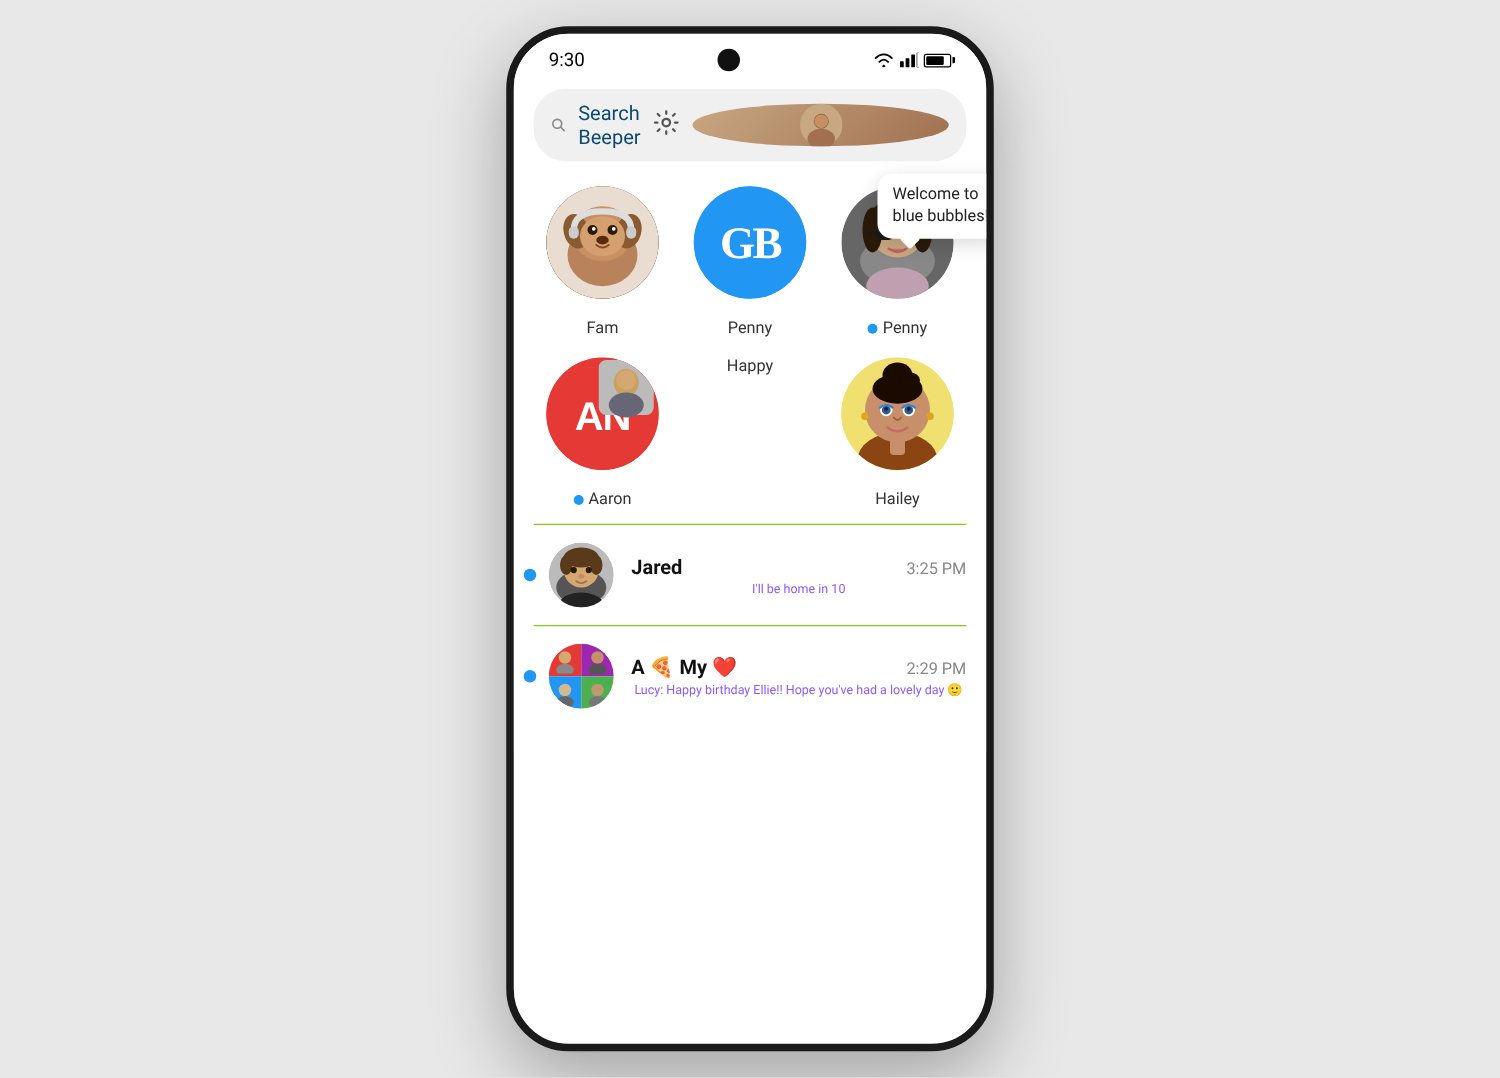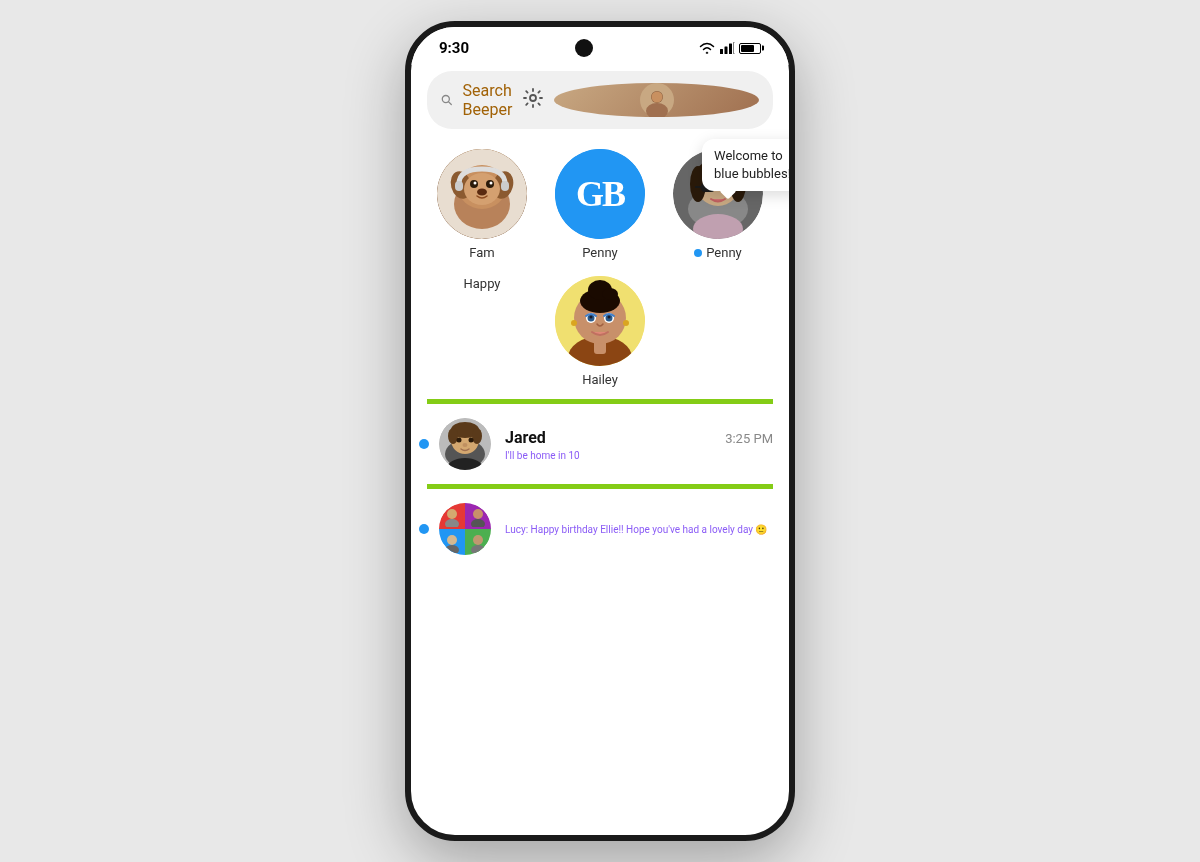--- a/index.html
+++ b/index.html
@@ -26,21 +26,21 @@
     .status-bar {
       display: flex;
       justify-content: space-between;
       align-items: center;
       padding: 12px 28px 8px;
       background: #fff;
     }
 
     .status-time {
       font-size: 15px;
-      font-weight: 700;
+      font-weight: 400;
       color: #000;
     }
 
     .camera-notch {
       width: 18px;
       height: 18px;
       background: #111;
       border-radius: 50%;
     }
 
@@ -91,21 +91,21 @@
       background: #f0f0f0;
       border-radius: 25px;
       padding: 10px 14px;
       margin: 6px 0 20px;
       gap: 10px;
     }
 
     .search-text {
       flex: 1;
       font-size: 16px;
-      color: #a16207;
+      color: #0c4a6e;
     }
 
     .gear-icon {
       font-size: 20px;
       color: #555;
       cursor: pointer;
     }
 
     .avatar-profile {
       width: 100%;
@@ -129,21 +129,21 @@
       display: grid;
       grid-template-columns: repeat(3, 1fr);
       gap: 16px 8px;
       margin-bottom: 8px;
     }
 
     .contact-item {
       display: flex;
       flex-direction: column;
       align-items: center;
-      gap: 6px;
+      gap: 16px;
       cursor: pointer;
       position: relative;
     }
 
     .contact-avatar {
       width: 90px;
       height: 90px;
       border-radius: 50%;
       display: flex;
       align-items: center;
@@ -227,23 +227,24 @@
 
     
     .conversation-list {
       margin-top: 10px;
     }
 
     .conversation-item {
       display: flex;
       align-items: center;
       padding: 14px 0;
-      border-top: 5px solid #84cc16;
+      border-top: 1px solid #84cc16;
       cursor: pointer;
       position: relative;
+      text-align: center;
     }
 
     .unread-indicator {
       width: 10px;
       height: 10px;
       background: #2196F3;
       border-radius: 50%;
       position: absolute;
       left: -8px;
       top: 50%;
@@ -448,20 +449,38 @@
 
               <ellipse cx="45" cy="80" rx="25" ry="15" fill="#c0a0b0"></ellipse>
             </svg>
           </div>
           <span class="contact-name">
             <span class="online-dot"></span>
             Penny
           </span>
         </div>
 
+        <div class="contact-item">
+          <div class="contact-avatar aaron-avatar">
+            <svg width="90" height="90" viewBox="0 0 90 90">
+              <circle cx="45" cy="45" r="45" fill="#e53935"></circle>
+              <text x="45" y="58" text-anchor="middle" fill="white" font-size="32" font-weight="900" font-family="Arial Black, sans-serif" letter-spacing="-1">AN</text>
+
+              <rect x="42" y="2" width="44" height="44" rx="6" fill="#bbb"></rect>
+
+              <ellipse cx="64" cy="20" rx="10" ry="11" fill="#c8a060"></ellipse>
+              <ellipse cx="64" cy="38" rx="14" ry="10" fill="#667"></ellipse>
+              <circle cx="64" cy="18" r="8" fill="#d4a870"></circle>
+            </svg>
+          </div>
+          <span class="contact-name">
+            <span class="online-dot"></span>
+            Aaron
+          </span>
+        </div>
 
         <div class="contact-item">
           <span class="contact-name">Happy</span>
         </div>
 
         <div class="contact-item">
           <div class="contact-avatar" style="overflow:hidden; background:#f5e06e;">
             <svg width="90" height="90" viewBox="0 0 90 90">
               <circle cx="45" cy="45" r="45" fill="#f0e070"></circle>
 
@@ -563,19 +582,23 @@
             <div class="group-seg seg4">
               <svg width="22" height="22" viewBox="0 0 22 22">
                 <circle cx="11" cy="11" r="11" fill="#4CAF50"></circle>
                 <circle cx="11" cy="9" r="5" fill="#c09870"></circle>
                 <ellipse cx="11" cy="19" rx="7" ry="5" fill="#777"></ellipse>
               </svg>
             </div>
           </div>
         </div>
         <div class="conv-body">
+          <div class="conv-header">
+            <span class="conv-name">A 🍕 My ❤️</span>
+            <span class="conv-time">2:29 PM</span>
+          </div>
           <div class="conv-preview">Lucy: Happy birthday Ellie!! Hope you've had a lovely day 🙂</div>
         </div>
       </div>
 
     </div>
   </div>
 </div>
 
 </body></html>

